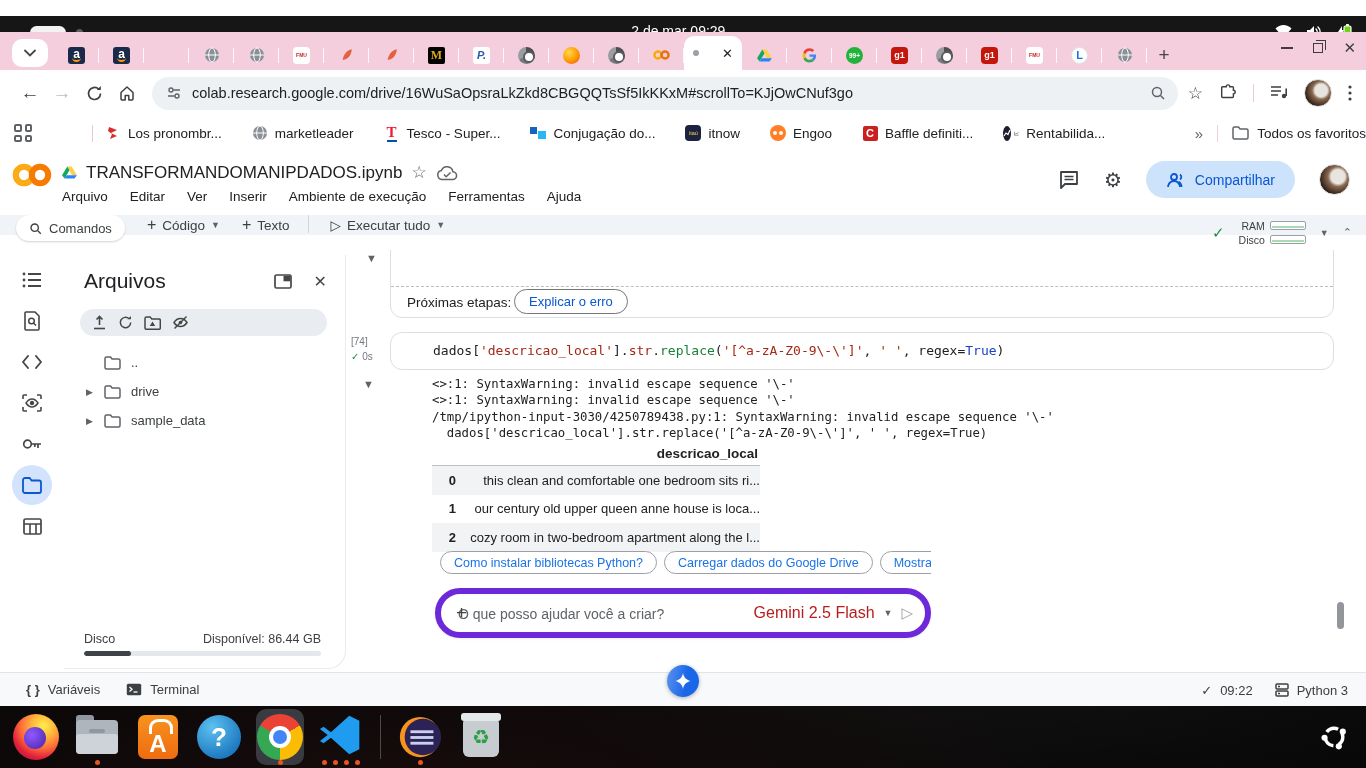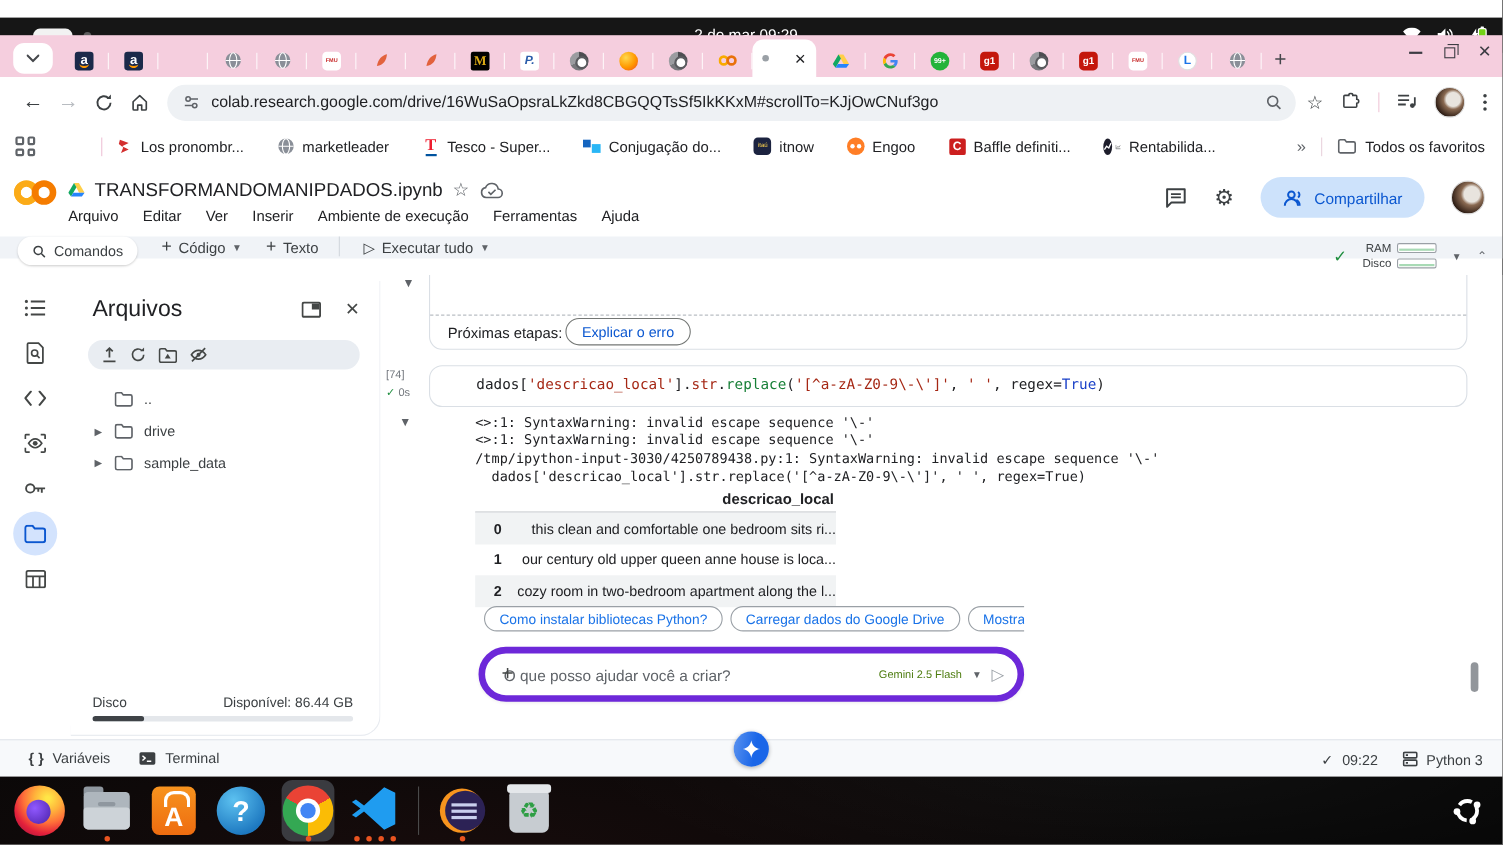--- a/index.html
+++ b/index.html
@@ -62,21 +62,21 @@
   
   .bookbar { position:absolute; left:0; top:116px; width:1366px; height:34px; background:#fff; display:flex; align-items:center; }
   .bm-apps { margin-left:14px; width:18px; height:18px; display:grid; grid-template-columns:1fr 1fr; gap:3px; }
   .bm-apps span { background:#fff; border:2.5px solid #5f6368; border-radius:2px; }
   .bm-sep { width:1px; height:17px; background:#eec3d6; margin:0 12px 0 60px; }
   .bm-items { display:flex; align-items:center; gap:30px; flex:1; }
   .bm-item { display:flex; align-items:center; gap:7px; font-size:13.5px; color:#202124; white-space:nowrap; }
   .bm-ic { width:16px; height:16px; display:flex; align-items:center; justify-content:center; flex:none; font-size:10px; }
   .bm-overflow { color:#5f6368; font-size:15px; margin:0 14px; }
   .bm-sep2 { width:1px; height:17px; background:#e9d3dd; margin-right:14px; }
-  .bm-all { display:flex; align-items:center; gap:8px; font-size:13.5px; color:#202124; margin-right:16px; white-space:nowrap; }
+  .bm-all { display:flex; align-items:center; gap:8px; font-size:13.5px; color:#202124; white-space:nowrap; }
 
   
   .cheader { position:absolute; left:0; top:150px; width:1366px; height:65px; background:#fff; }
   .co-logo { position:absolute; left:12px; top:12px; }
   .c-title-row { position:absolute; left:62px; top:12px; display:flex; align-items:center; gap:9px; }
   .c-title { font-size:17px; color:#202124; }
   .c-star { color:#5f6368; font-size:17px; }
   .c-menu { position:absolute; left:62px; top:39px; display:flex; gap:22px; font-size:13.5px; color:#202124;text-align:center; }
   .ch-right { position:absolute; right:16px; top:11px; display:flex; align-items:center; gap:24px; }
   .share-btn { height:37px; background:#cde2fb; border-radius:19px; display:flex; align-items:center; gap:9px; padding:0 20px; color:#0b57d0; font-size:14px; }
@@ -134,21 +134,21 @@
   .prow { display:flex; align-items:center; height:28.6px; font-size:13px; color:#202124; }
   .prow.shade { background:#f1f3f4; }
   .pidx { width:30px; text-align:right; font-weight:bold; padding-right:6px; }
   .pval { flex:1; text-align:right; white-space:nowrap; overflow:hidden; }
   .chips { position:absolute; left:95px; top:301px; width:491px; height:24px; display:flex; gap:7px; overflow:hidden; }
   .chip { flex:none; height:23px; border:1px solid #9aa0a6; border-radius:12px; background:#fff; display:flex; align-items:center; padding:0 13px; font-size:12.5px; color:#1a73e8; white-space:nowrap; }
   .gemini { position:absolute; left:90px; top:338px; width:496px; height:50px; background:#fff; border:6px solid #6d28d9; border-radius:26px; box-shadow:0 1px 3px rgba(0,0,0,.08); }
   .gm-ph { position:absolute; left:17px; top:12px; font-size:14px; color:#5f6368; }
   .gm-plus { position:absolute; left:15px; bottom:10px; font-size:19px; color:#444746; line-height:1; }
   .gm-right { position:absolute; right:12px; bottom:10px; display:flex; align-items:center; gap:9px; }
-  .gm-model { font-size:10px; color:#4d7c0f; }
+  .gm-model { font-size:16px; color:#b91c1c; }
   .gm-send { color:#9aa0a6; font-size:15px; }
 
   .scrollthumb { position:absolute; left:1337px; top:602px; width:7px; height:27px; border-radius:4px; background:#92969b; }
 
   
   .cstatus { position:absolute; left:0; top:672px; width:1366px; height:34px; background:#f7f9fb; border-top:1px solid #e1e5ea; display:flex; align-items:center; }
   .st-item { display:flex; align-items:center; gap:8px; font-size:13px; color:#3c4043; margin-left:26px; }
   .st-right { position:absolute; right:18px; top:0; height:34px; display:flex; align-items:center; gap:22px; }
   .fab { position:absolute; left:667px; top:665px; width:32px; height:32px; border-radius:50%; background:linear-gradient(100deg,#5b93ef,#1a66e8 60%); display:flex; align-items:center; justify-content:center; box-shadow:0 1px 4px rgba(0,0,0,.3); z-index:5; }
 

